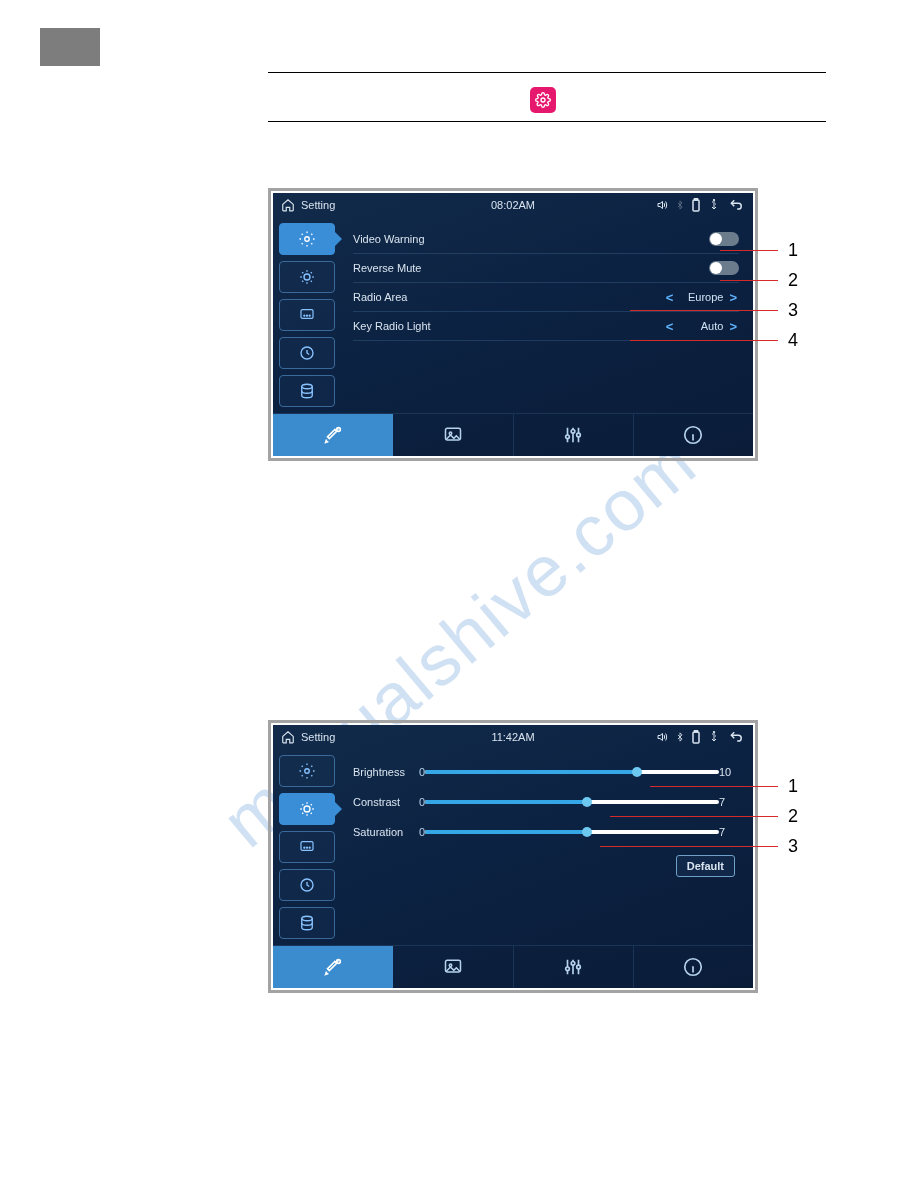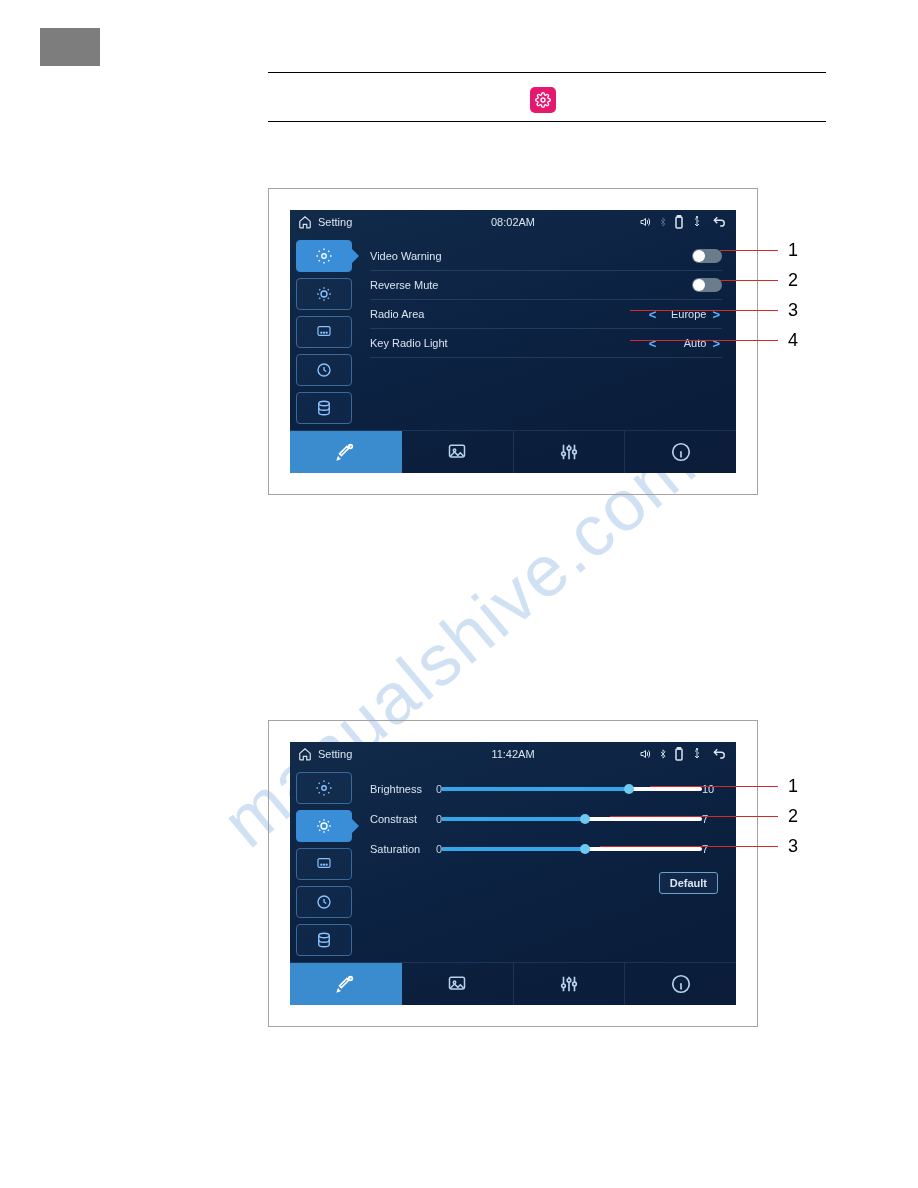--- a/index.html
+++ b/index.html
@@ -48,22 +48,22 @@
   .rule-bottom {
     position: absolute;
     left: 268px;
     top: 121px;
     width: 558px;
     height: 1px;
     background: #000;
   }
   .fig-wrap {
     position: absolute;
-    border: 1px solid #a3a3a3;
-    padding: 21px;
+    border: 3px solid #a3a3a3;
+    padding: 2px;
     box-sizing: border-box;
   }
   .fig1 { left: 268px; top: 188px; width: 490px; }
   .fig2 { left: 268px; top: 720px; width: 490px; }
   .device {
     width: 100%;
     background: linear-gradient(160deg,#122b4a 0%,#0c2242 45%,#0a1c38 100%);
     position: relative;
     font-size: 12px;
     color: #d9e4ef;

